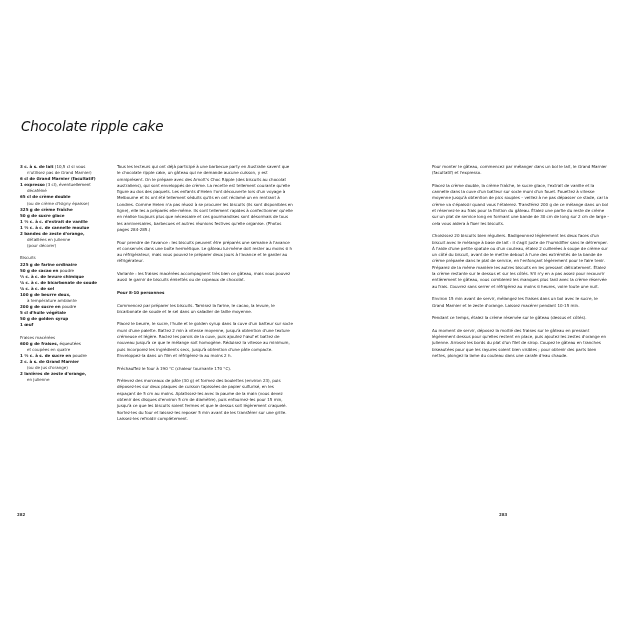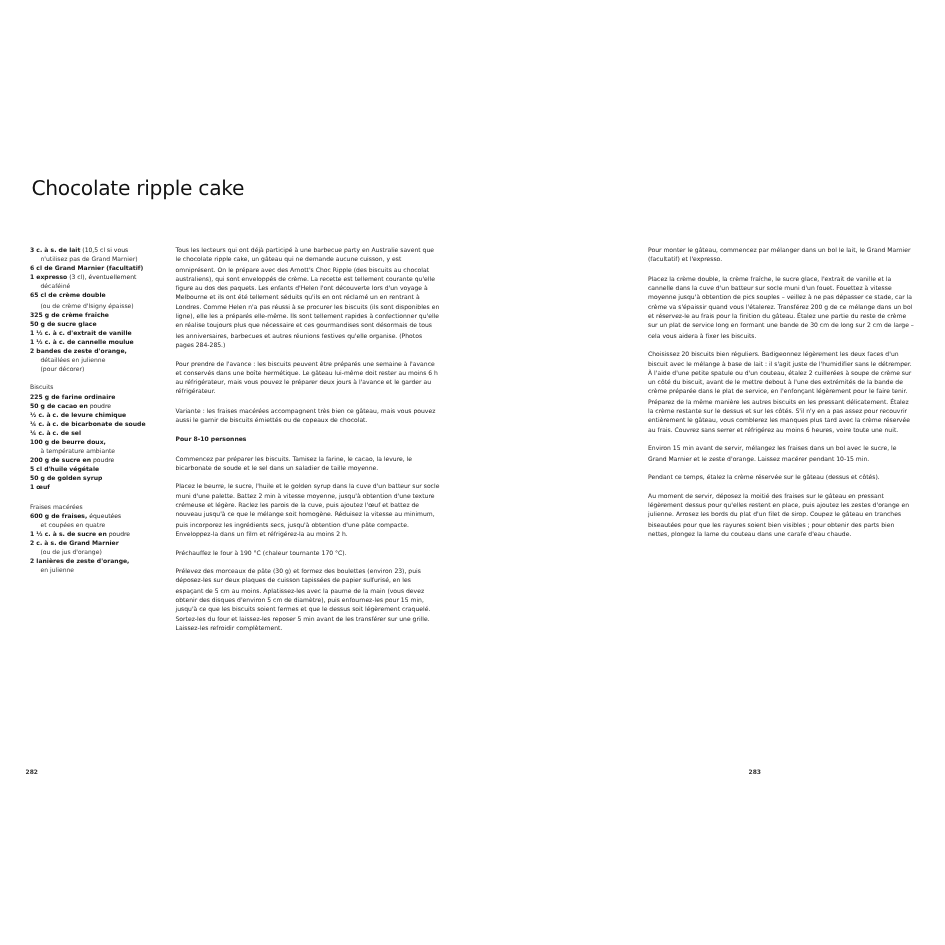--- a/index.html
+++ b/index.html
@@ -1,21 +1,21 @@
 <!DOCTYPE html>
 <html><head>
 <meta charset="utf-8">
 <style>
   html, body { margin:0; padding:0; background:#ffffff; }
   body { width:630px; height:630px; position:relative; overflow:hidden;
          font-family:"DejaVu Sans", sans-serif; color:#1a1a1a; }
   .page { position:absolute; top:0; height:630px; width:315px; }
   .page-left { left:0; }
   .page-right { left:315px; }
-  .title { position:absolute; left:21px; top:118px; font-size:13.5px; 
+  .title { position:absolute; left:21px; top:118px; font-size:13.5px; font-style:italic;
            font-weight:normal; letter-spacing:-0.2px; color:#111; margin:0; }
   .ingredients { position:absolute; left:20px; top:164px; width:92px; font-size:4.05px; line-height:6.1px; }
   .ing-line { white-space:nowrap; }
   .ing-line.indent { padding-left:7px; color:#333; }
   .ing-line b { font-weight:bold; }
   .ing-section { margin-top:6.1px; color:#333; }
   .col-text { position:absolute; font-size:4.05px; line-height:6.3px; color:#222; }
   .col-text p { margin:0 0 6.3px 0; }
   .col-mid { left:117px; top:164px; width:176px; }
   .col-right { left:432px; top:164px; width:178px; }

